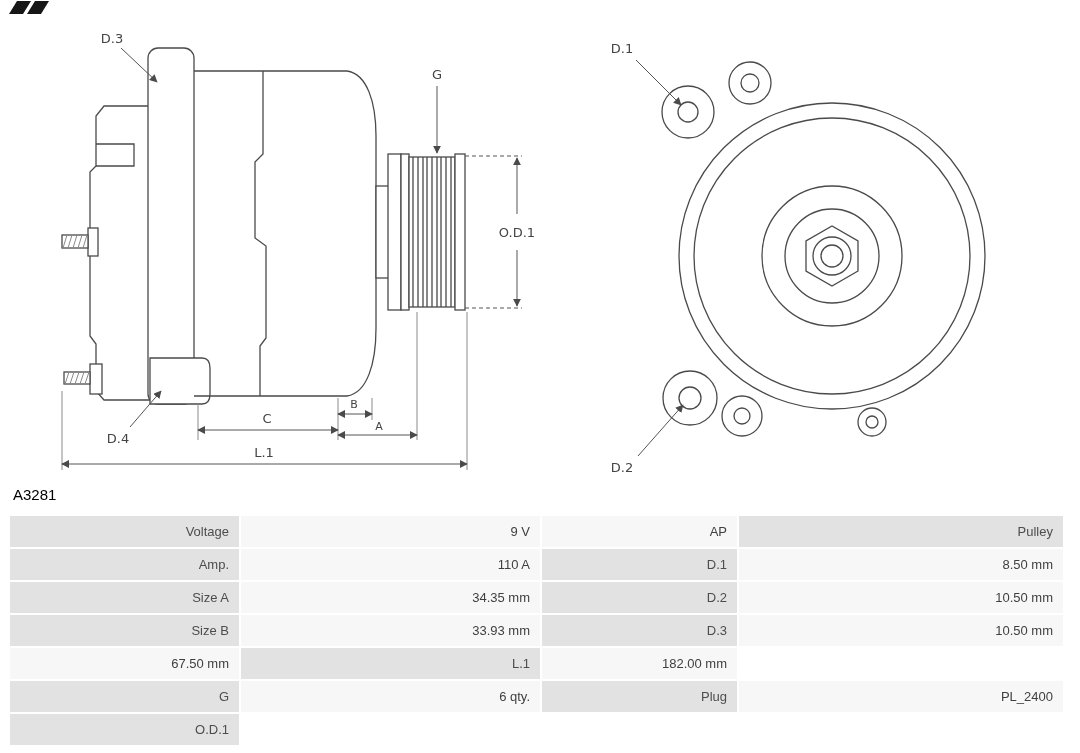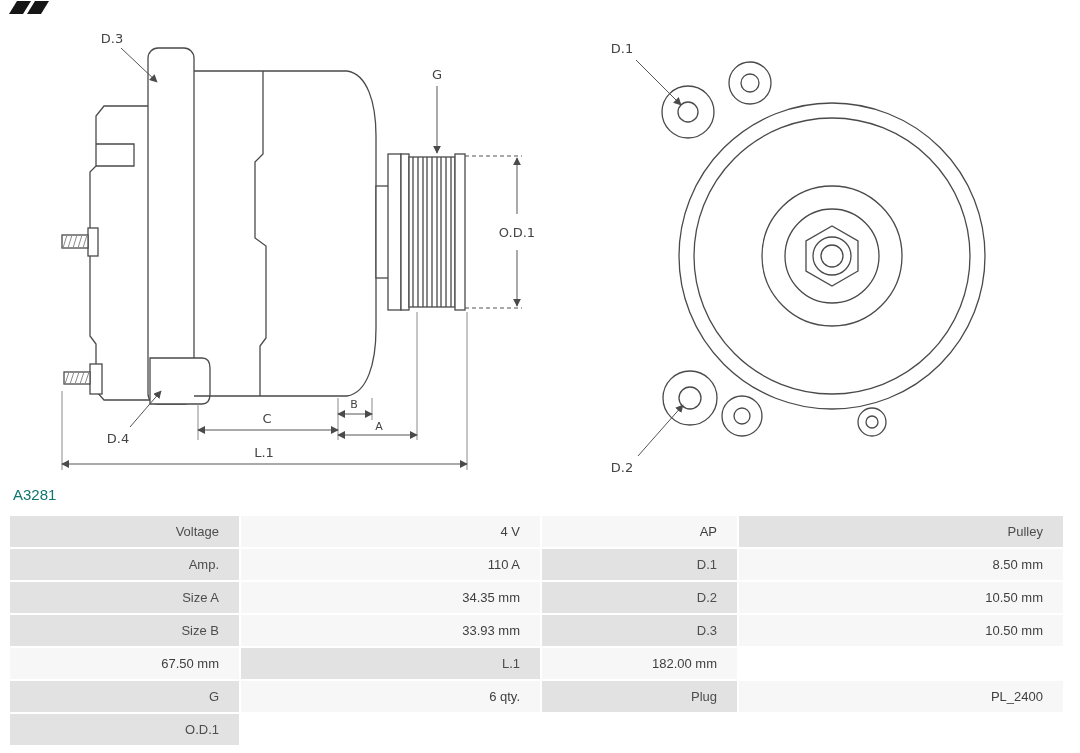--- a/index.html
+++ b/index.html
@@ -1,24 +1,24 @@
 <!DOCTYPE html>
 <html><head>
 <meta charset="utf-8">
 <style>
   *{margin:0;padding:0;box-sizing:border-box}
   html,body{background:#fff}
   body{font-family:"Liberation Sans",sans-serif}
   .page{position:relative;width:1080px;height:753px;background:#fff;overflow:hidden}
   .logo{position:absolute;left:8px;top:0}
   .diagram{position:absolute;left:0;top:6px}
-  .part-number{position:absolute;left:13px;top:486px;font-size:15px;color:#0f766e}
+  .part-number{position:absolute;left:13px;top:486px;font-size:15px;color:#000000}
   .spec-table{position:absolute;left:10px;top:516px;width:1053px}
   .spec-row{display:grid;grid-template-columns:229px 299px 195px 324px;column-gap:2px;margin-bottom:2px}
-  .cell{height:31px;line-height:31px;padding:0 20px;font-size:13px;text-align:right;overflow:hidden}
+  .cell{height:31px;line-height:31px;padding:0 10px;font-size:13px;text-align:right;overflow:hidden}
   .lab{background:#e2e2e2;color:#4d4d4d}
   .val{background:#f7f7f7;color:#3f3f3f}
   svg text{font-family:"DejaVu Sans",sans-serif;font-size:13px;fill:#444}
   svg text.sm{font-size:11px}
   .st{fill:none;stroke:#4a4a4a;stroke-width:1.3}
   .ln{fill:#fff;stroke:#4a4a4a;stroke-width:1.3}
   .thin{stroke:#8a8a8a;stroke-width:1;fill:none}
   .dim{stroke:#555;stroke-width:1;fill:none}
   .dash{stroke:#555;stroke-width:1;fill:none;stroke-dasharray:4 3}
 </style>
@@ -225,21 +225,21 @@
       <text x="622" y="466" text-anchor="middle">D.2</text>
       <line class="dim" x1="638" y1="450" x2="683" y2="399" marker-end="url(#arr)"></line>
     </g>
   </svg>
 
   <div class="part-number">A3281</div>
 
   <div class="spec-table">
     <div class="spec-row">
       <div class="cell lab">Voltage</div>
-      <div class="cell val">4 V</div>
+      <div class="cell val">9 V</div>
       <div class="cell val">AP</div>
       <div class="cell lab">Pulley</div>
     </div>
     <div class="spec-row">
       <div class="cell lab">Amp.</div>
       <div class="cell val">110 A</div>
       <div class="cell lab">D.1</div>
       <div class="cell val">8.50 mm</div>
     </div>
     <div class="spec-row">

